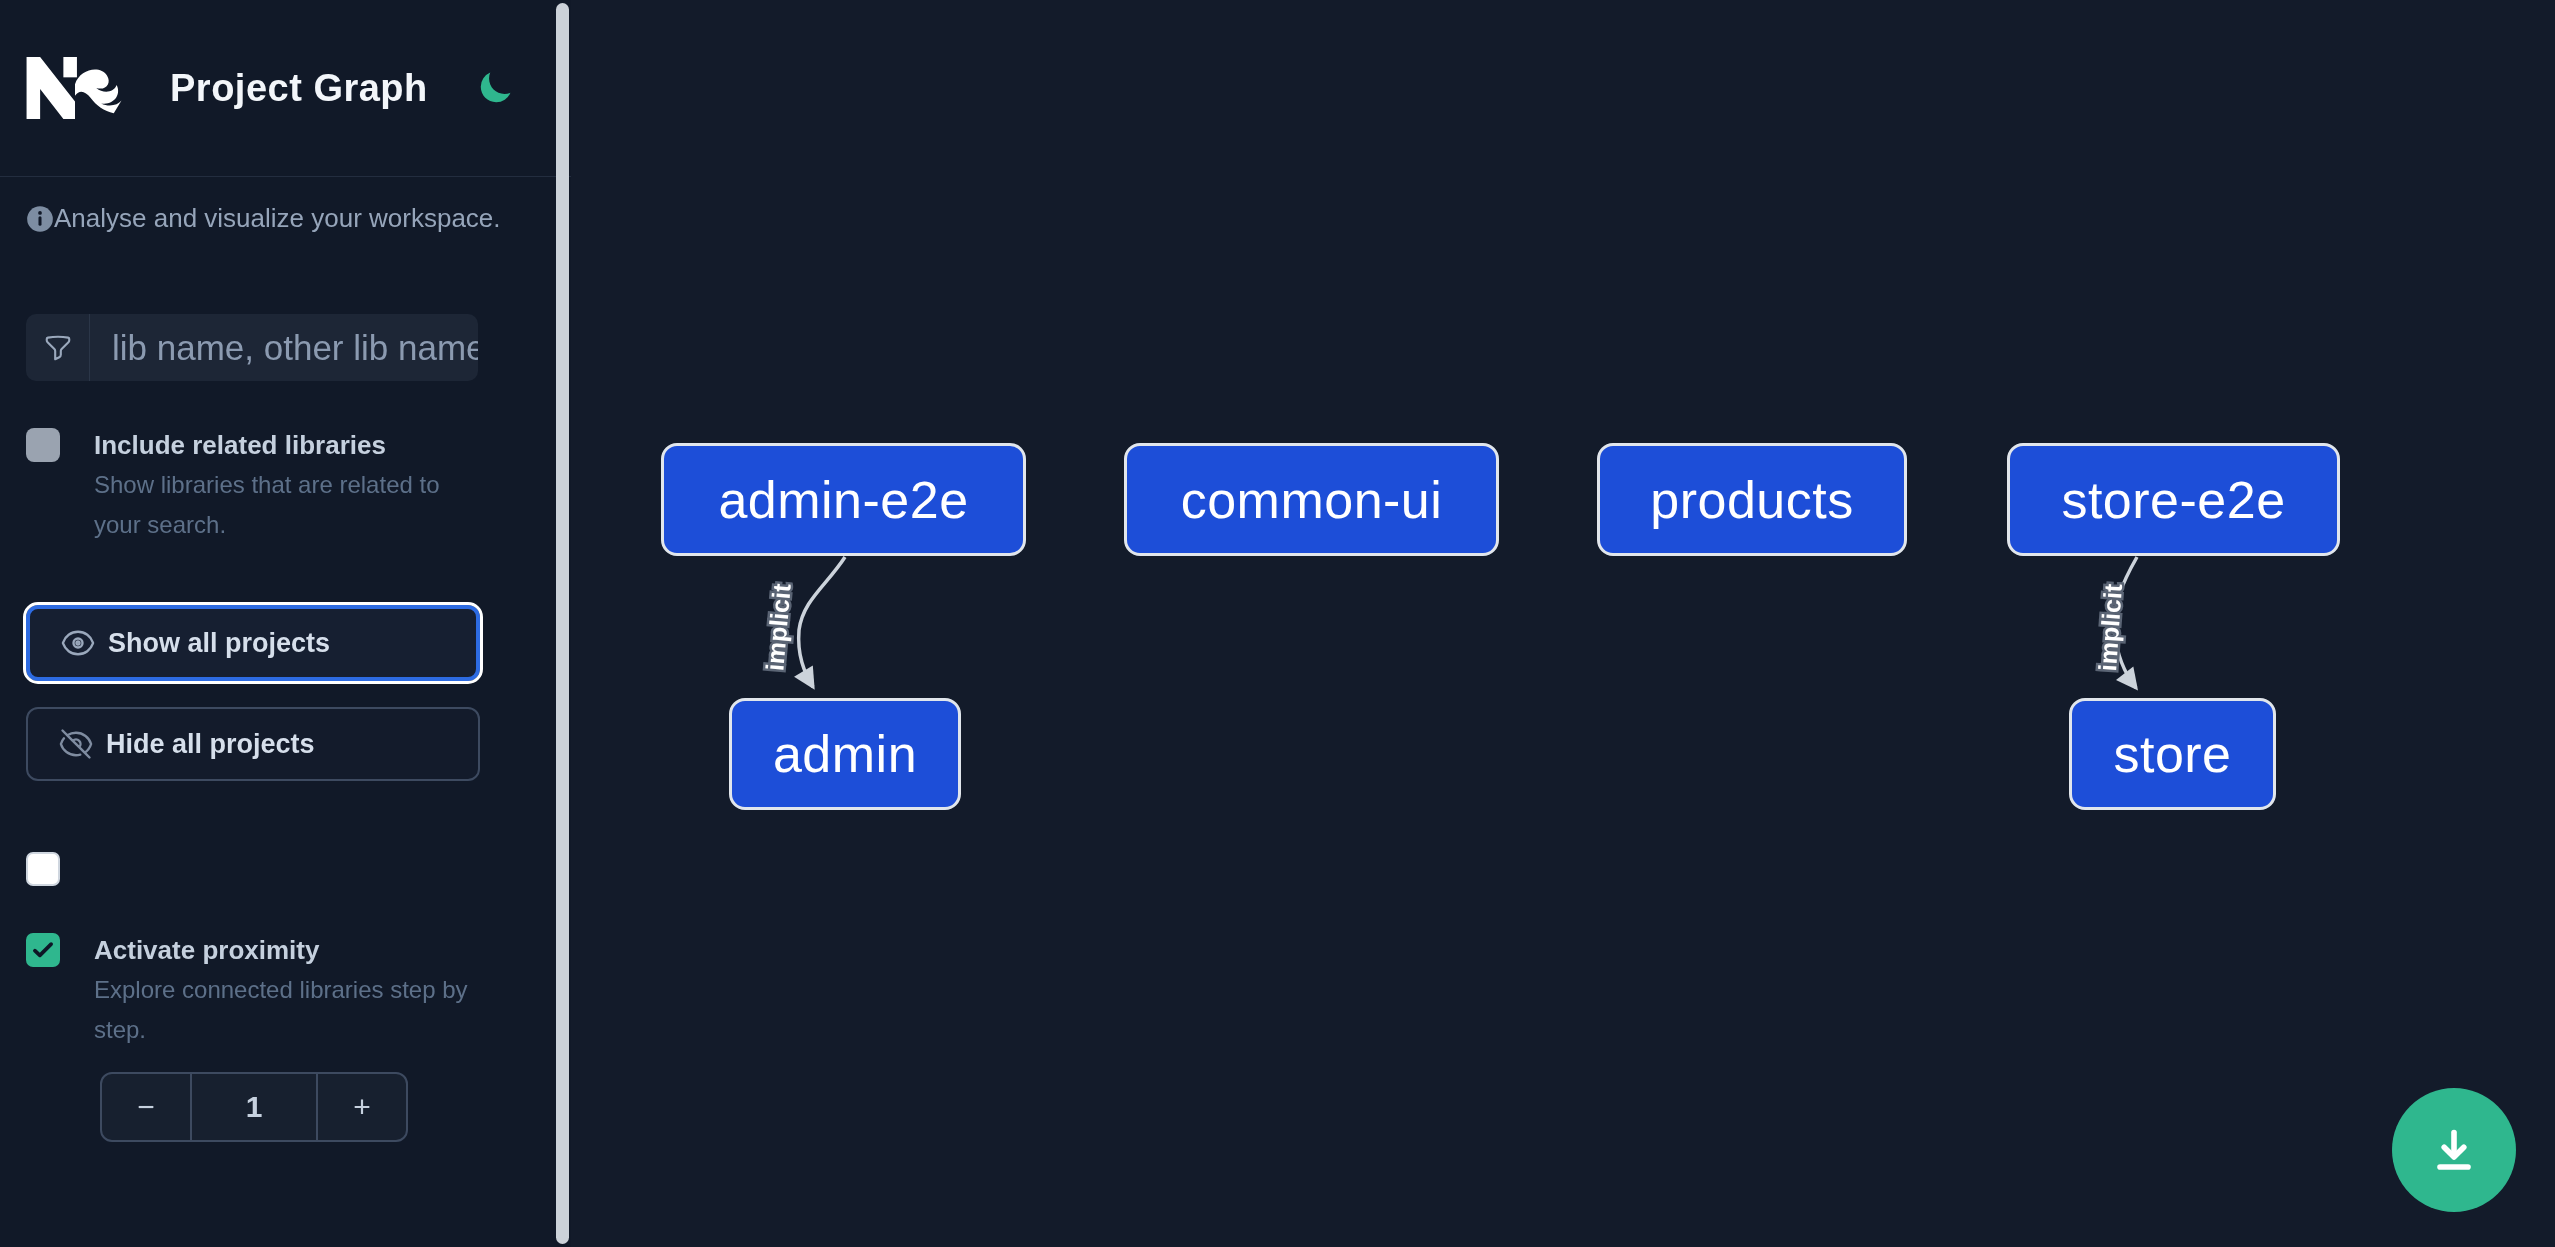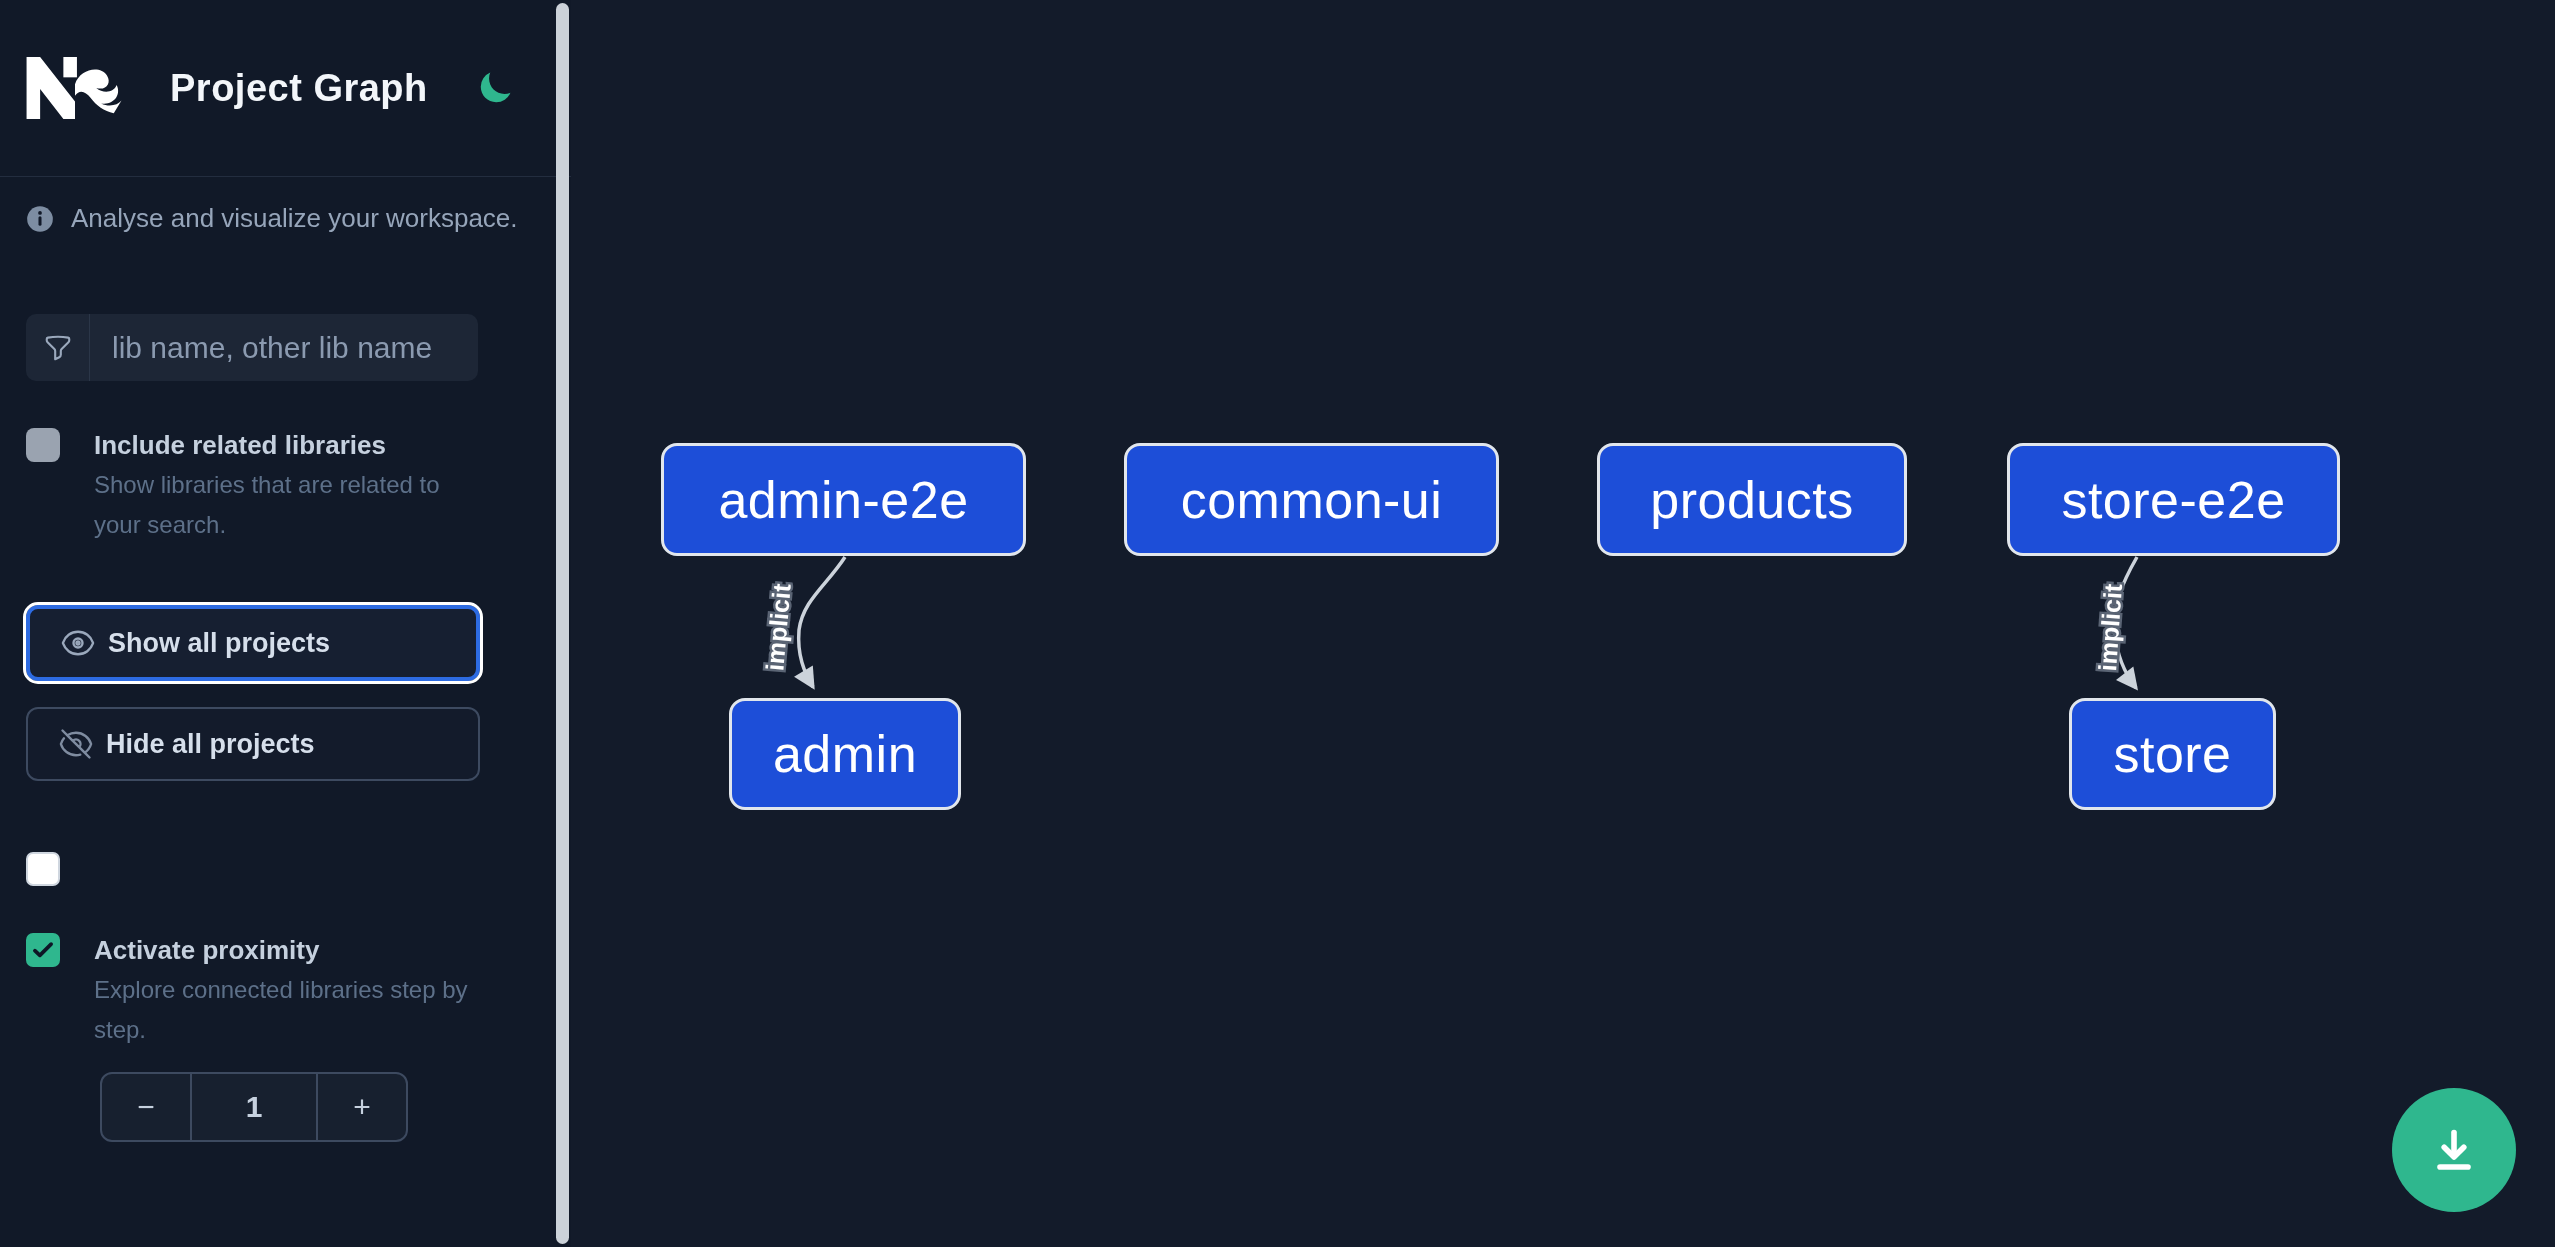--- a/index.html
+++ b/index.html
@@ -28,37 +28,37 @@
   .logo { width:98px; height:62px; flex:0 0 auto; }
   .app-title {
     margin-left:46px; font-size:38px; font-weight:700; color:#f3f6fa;
     letter-spacing:0.5px; white-space:nowrap;
   }
   .theme-toggle {
     margin-left:auto; background:none; border:none; cursor:pointer;
     width:40px; height:40px; display:flex; align-items:center; justify-content:center;
   }
   .tagline-row {
-    margin:26px 26px 0; display:flex; align-items:center; gap:17px;
+    margin:26px 26px 0; display:flex; align-items:center; 
   }
   .tagline-text { font-size:26px; color:#96a5ba; }
 
   .search-box {
     margin:80px 26px 0; width:452px; height:67px;
     background:#1d2636; border-radius:10px;
     display:flex; align-items:stretch; overflow:hidden;
   }
   .search-icon-cell {
     flex:0 0 64px; display:flex; align-items:center; justify-content:center;
     border-right:1px solid #2b3648;
   }
   .search-input {
     flex:1; background:transparent; border:none; outline:none;
     font-family:"Liberation Sans", sans-serif;
-    font-size:30px; color:#dbe3ee; padding:0 22px;
+    font-size:35px; color:#dbe3ee; padding:0 22px;
   }
   .search-input::placeholder { color:#8b9ab0; }
 
   .option-block { margin:44px 26px 0; display:flex; gap:34px; }
   .option-block .texts { width:396px; }
   .cb {
     flex:0 0 34px; width:34px; height:34px; border-radius:8px; margin-top:3px;
     cursor:pointer;
   }
   .cb.gray  { background:#9aa3b0; }

